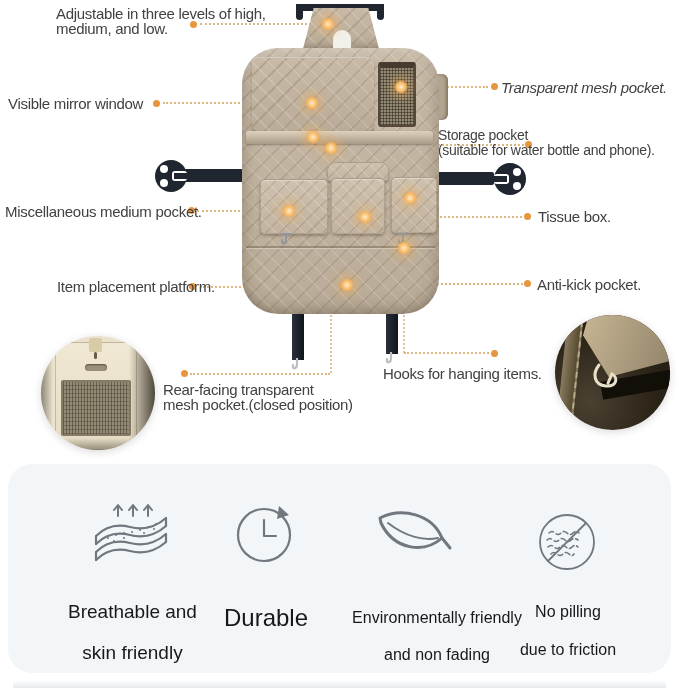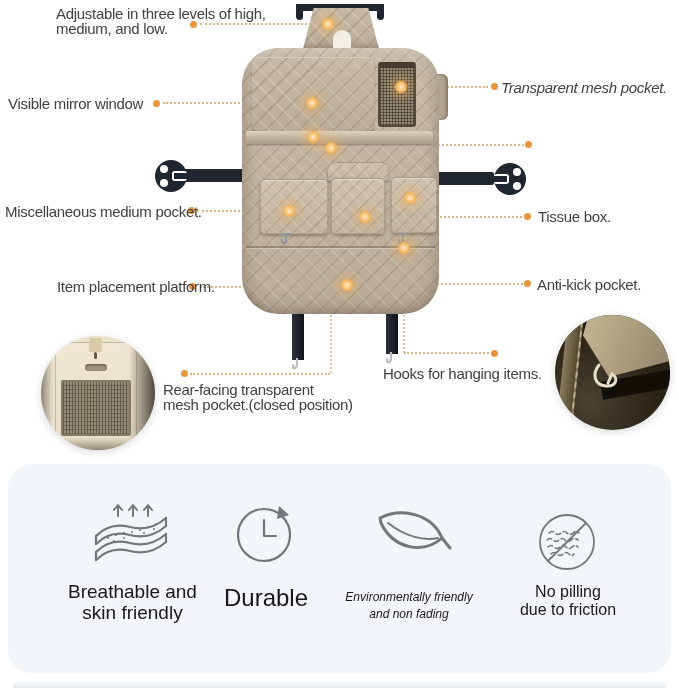--- a/index.html
+++ b/index.html
@@ -85,21 +85,21 @@
   .ir-stitch{left:6px;top:-4px;width:16px;height:120%;transform:skewX(-6deg);
       background:linear-gradient(90deg,#8a7c60,#55492f);border-right:2px dashed rgba(235,225,195,.5);}
   .ir-pocket{left:28px;top:-10px;width:86px;height:72px;
       background:linear-gradient(110deg,#c7b795,#93846a);
       clip-path:polygon(10% 0,100% 0,100% 78%,30% 100%,0 42%);}
   .ir-bar{left:46px;top:60px;width:80px;height:18px;background:#120e08;transform:rotate(-10deg);}
 
   
   .card{left:8px;top:464px;width:663px;height:209px;border-radius:24px;background:var(--card-bg,#f3f6f8);}
   .feat-label{color:var(--feature-text,#17181b);text-align:center;}
-  .feat-label .ln{display:block;position:static;}
+  .feat-label .ln{display:block;position:static;margin-top:20px;}
   .icon-svg{stroke:var(--icon-gray,#71777e);fill:none;stroke-width:2.2;stroke-linecap:round;stroke-linejoin:round;}
   .page-edge{left:13px;top:681px;width:653px;height:7px;border-radius:4px 4px 0 0;
       background:linear-gradient(180deg,#fafbfc,#e7ebed);}
 </style>
 </head>
 <body>
 
 <div class="stage">
 
   <div style="left:0;top:0;width:679px;height:460px;">
@@ -192,20 +192,24 @@
 
     <div class="callout" style="left:56px;top:6px;">
       <span class="ln">Adjustable in three levels of high,</span>
         <span class="ln">medium, and low.</span>
     </div>
     <div class="callout" style="left:8px;top:96px;text-align:right;">
       <span class="ln">Visible mirror window</span>
     </div>
     <div class="callout" style="left:501px;top:80px;font-style:italic;">
       <span class="ln">Transparent mesh pocket.</span>
+    </div>
+    <div class="callout small" style="left:438px;top:128px;">
+      <span class="ln">Storage pocket</span>
+        <span class="ln">(suitable for water bottle and phone).</span>
     </div>
     <div class="callout" style="left:538px;top:209px;">
       <span class="ln">Tissue box.</span>
     </div>
     <div class="callout" style="left:5px;top:204px;">
       <span class="ln">Miscellaneous medium pocket.</span>
     </div>
     <div class="callout" style="left:57px;top:279px;">
       <span class="ln">Item placement platform.</span>
     </div>
@@ -288,21 +292,21 @@
     <path d="M12 50L50 12" stroke-width="1.8"></path>
   </svg>
 
   <div class="feat-label" style="left:45px;top:581px;width:175px;font-size:19px;line-height:21px;">
     <span class="ln">Breathable and</span>
       <span class="ln">skin friendly</span>
   </div>
   <div class="feat-label" style="left:205px;top:584px;width:122px;font-size:24px;">
     <span class="ln">Durable</span>
   </div>
-  <div class="feat-label" style="left:320px;top:589px;width:178px;font-size:12px;line-height:17px;font-style:italic;">
+  <div class="feat-label" style="left:348px;top:589px;width:178px;font-size:16px;line-height:17px;">
     <span class="ln">Environmentally friendly</span>
       <span class="ln">and non fading</span>
   </div>
   <div class="feat-label" style="left:500px;top:583px;width:136px;font-size:16px;line-height:17.5px;">
     <span class="ln">No pilling</span>
       <span class="ln">due to friction</span>
   </div>
 
   <div class="page-edge"></div>
 </div>

